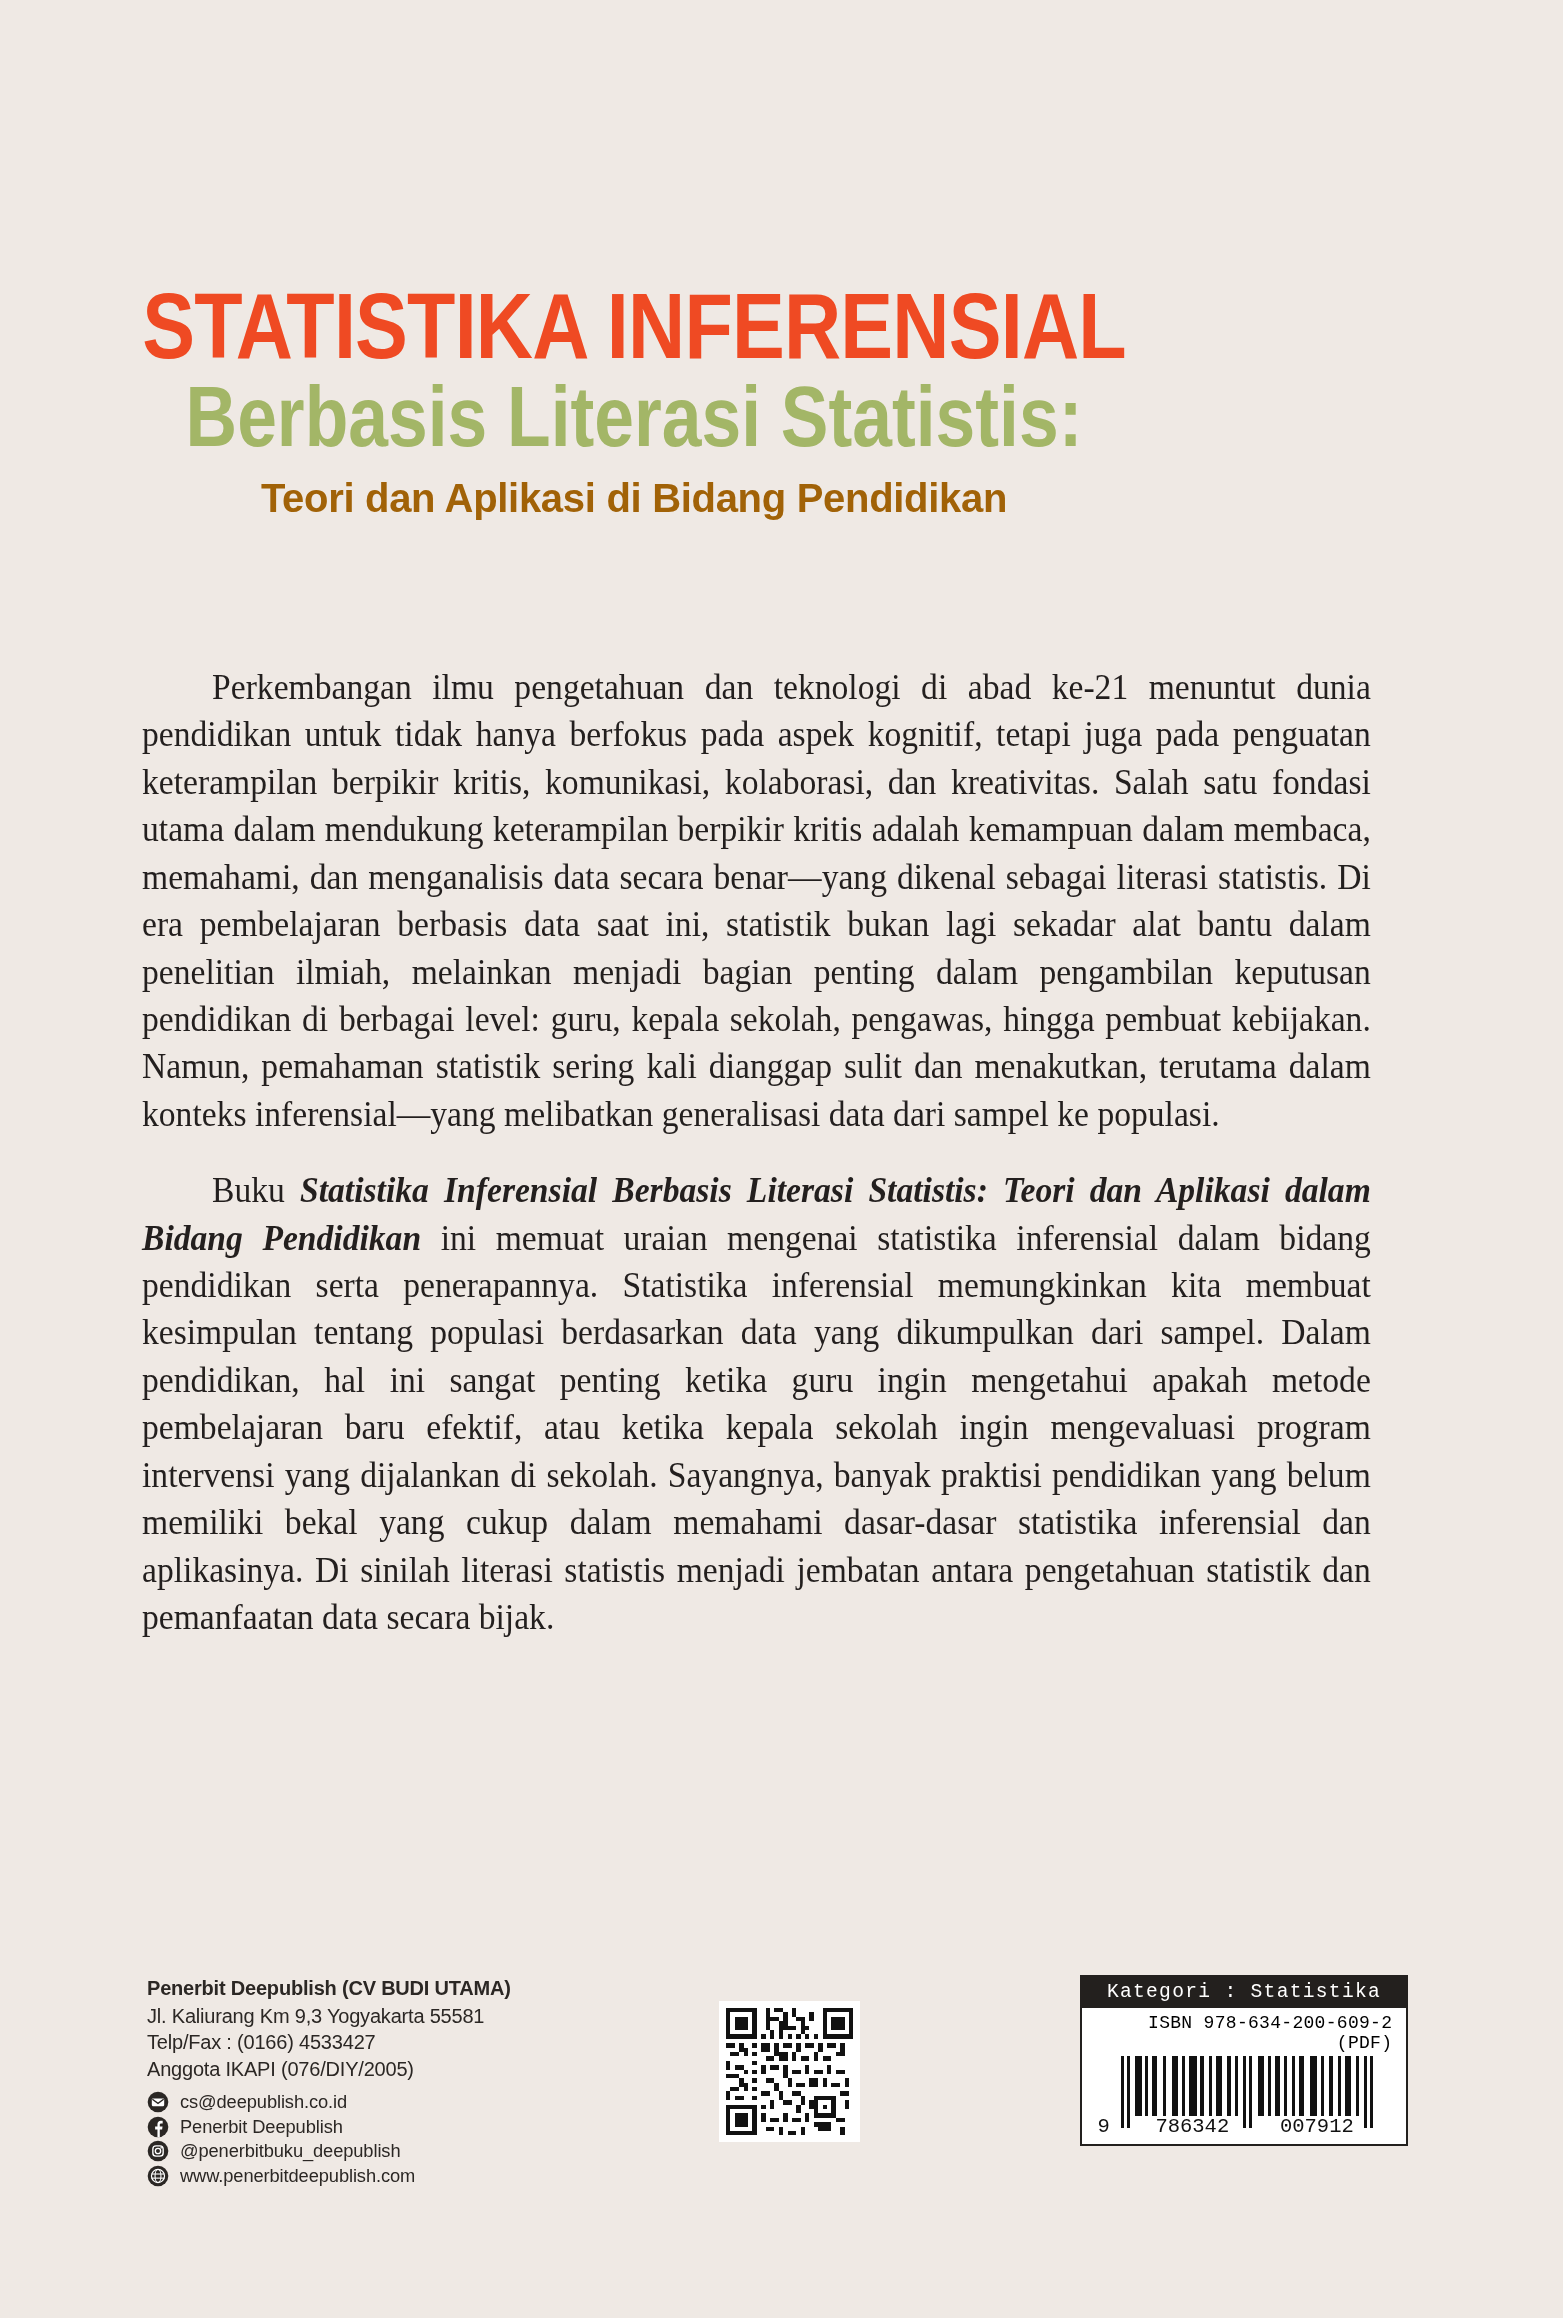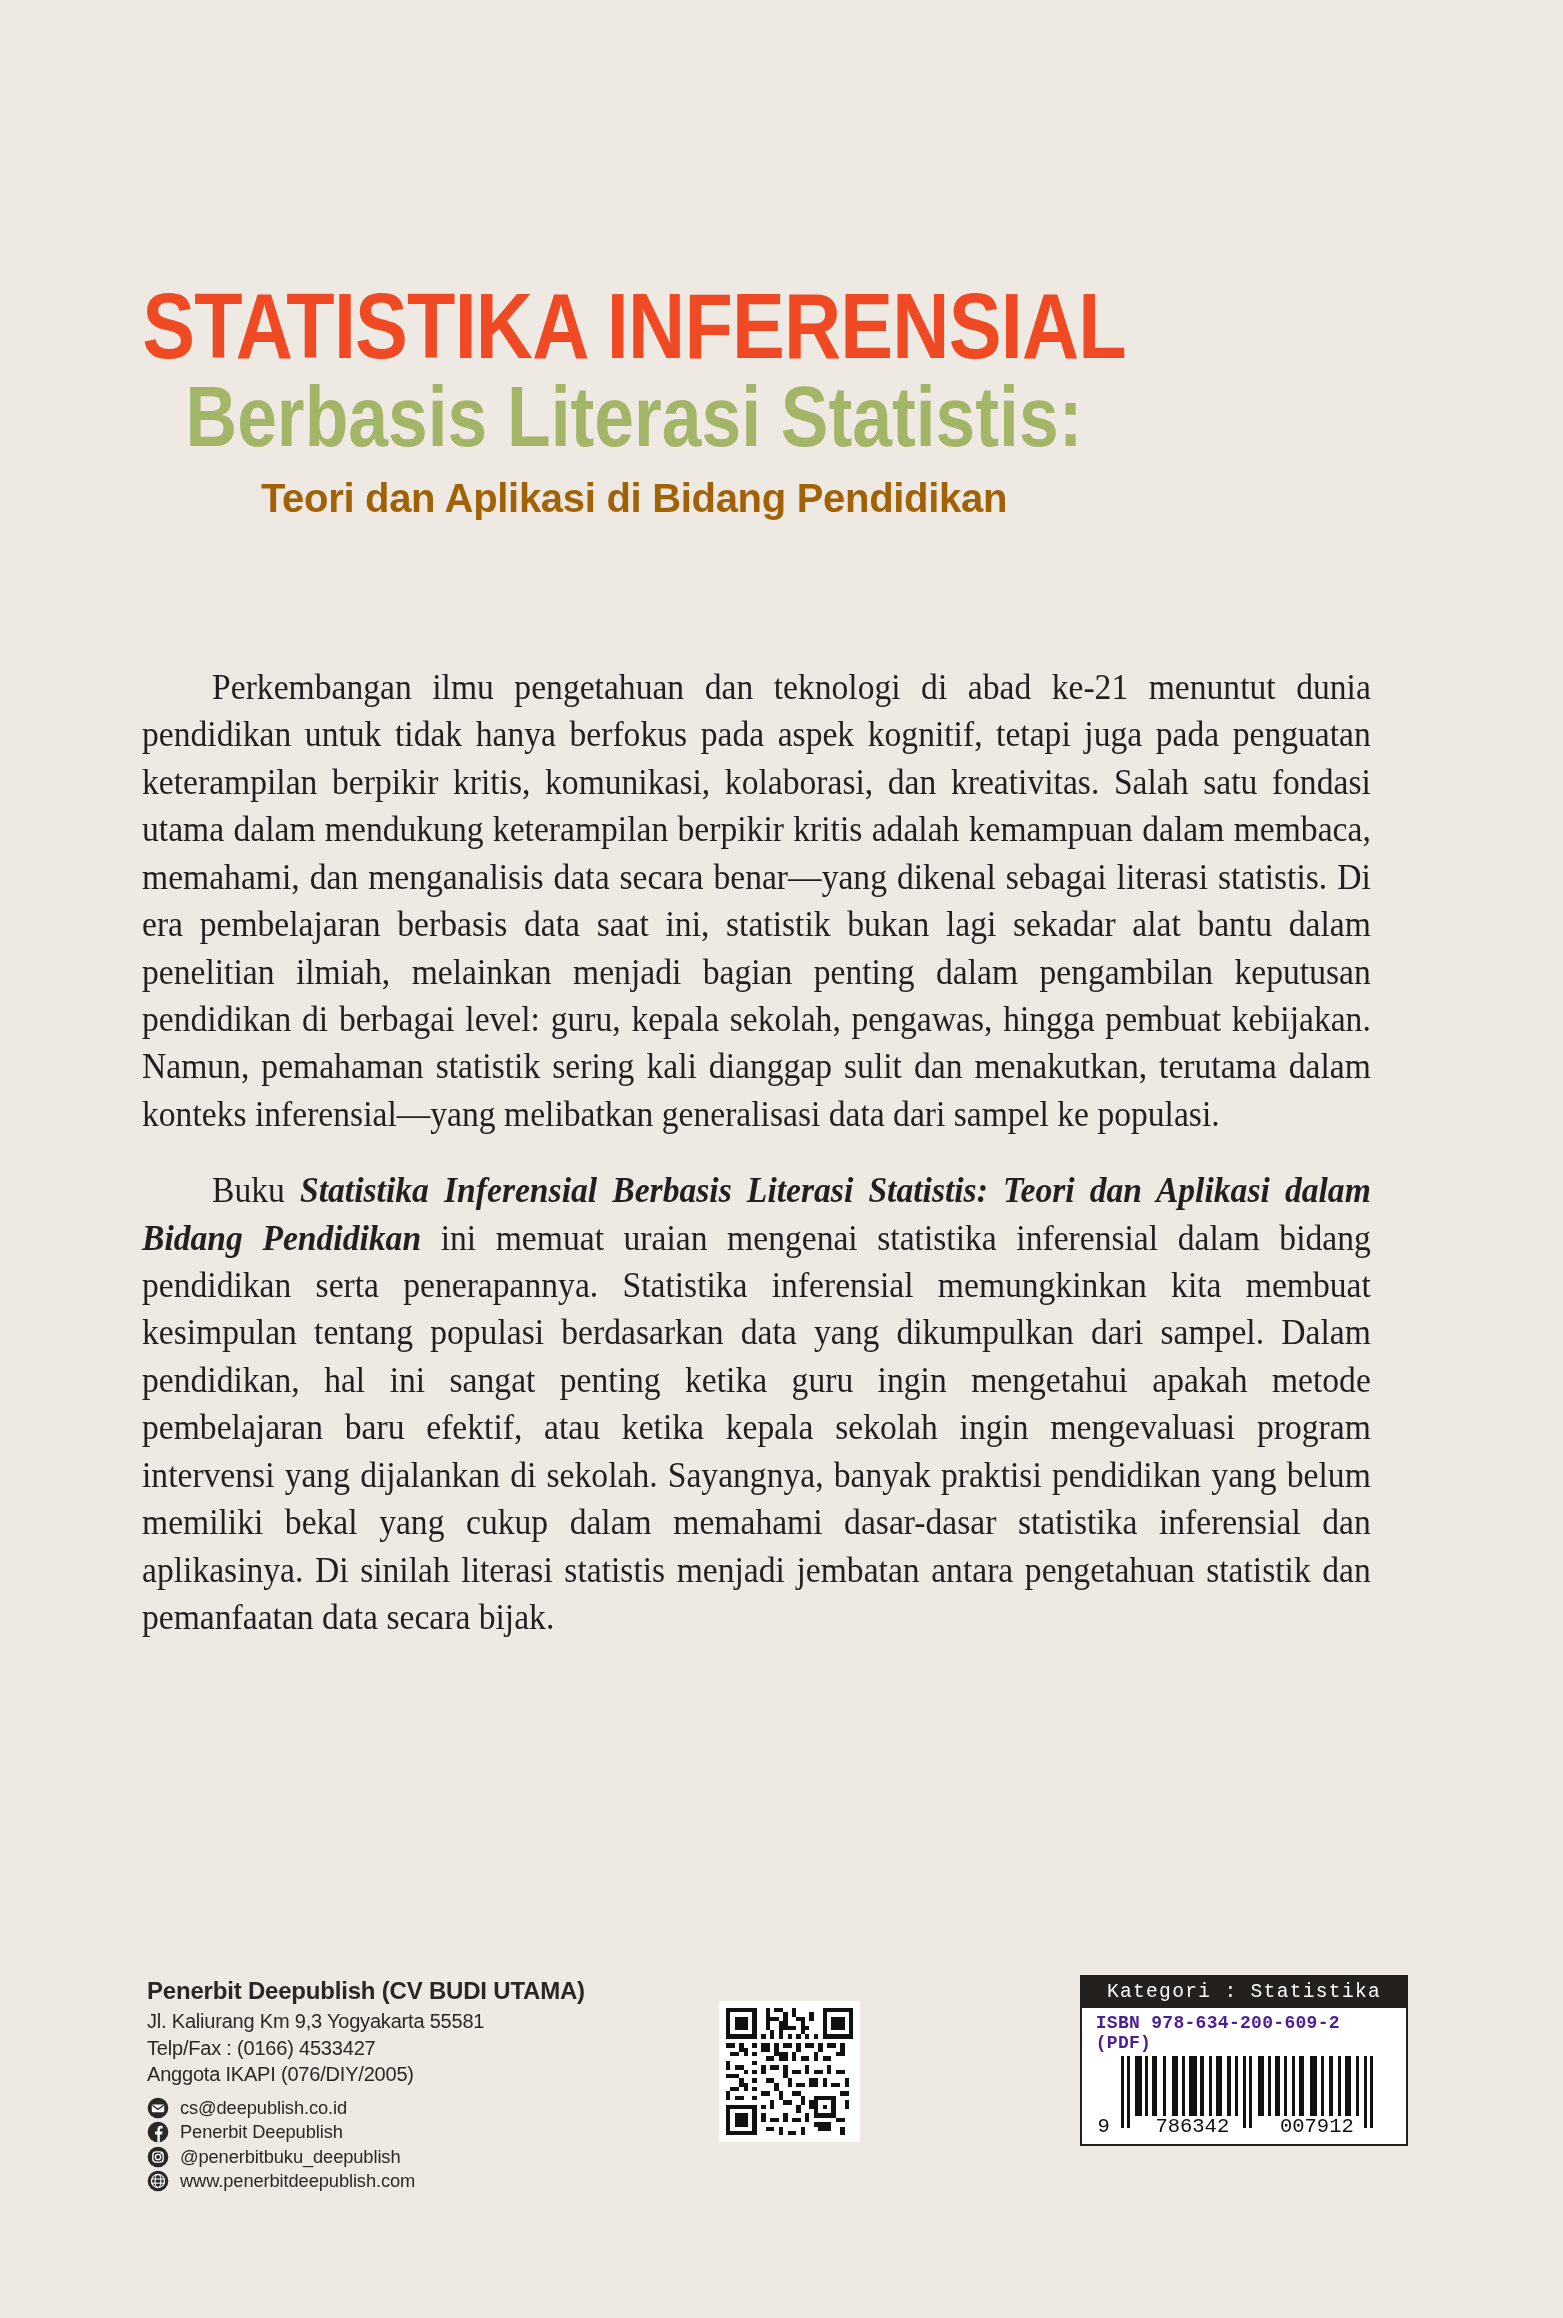--- a/index.html
+++ b/index.html
@@ -91,21 +91,21 @@
     height: 256px;
   }
   .publisher {
     position: absolute;
     left: 147px;
     top: 12px;
     width: 529px;
     color: #2b2724;
   }
   .pub-name {
-    font-size: 24px;
+    font-size: 20px;
     font-weight: bold;
     line-height: 1.35;
     margin: 0 0 0.9px 0;
     letter-spacing: -0.2px;
   }
   .pub-line {
     font-size: 20px;
     line-height: 1.33;
     margin: 0;
     letter-spacing: -0.2px;
@@ -171,25 +171,24 @@
     padding: 4.3px 0 5.1px 0;
     letter-spacing: 1.3px;
   }
   .isbn-body {
     background: #ffffff;
     padding: 4.3px 13.7px 3.4px 13.7px;
   }
   .isbn-num {
     font-family: "Liberation Mono", "DejaVu Sans Mono", monospace;
     font-size: 18px;
-    text-align: left;
-    color: #4c1d95;
+    text-align: right;
+    color: #000000;
     letter-spacing: 0.3px;
     margin-bottom: 3.4px;
-    font-weight: bold;
   }
   .barcode-wrap {
     position: relative;
     height: 84px;
   }
   .barcode {
     display: block;
     width: 100%;
     height: 84px;
   }

